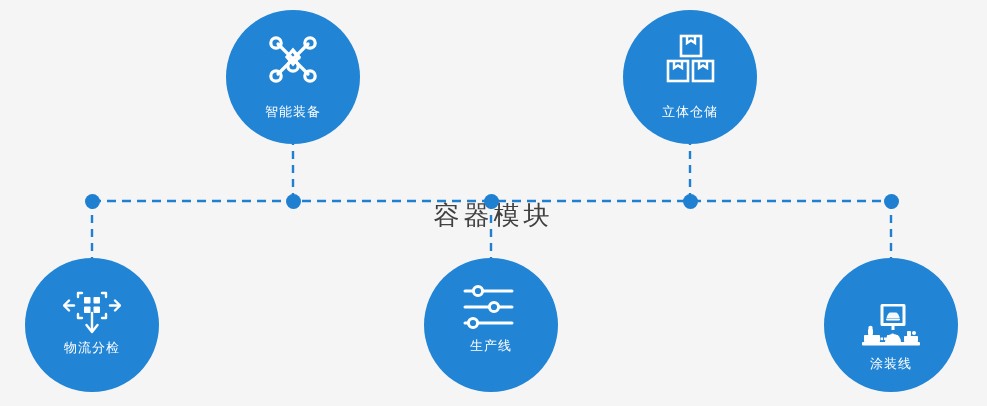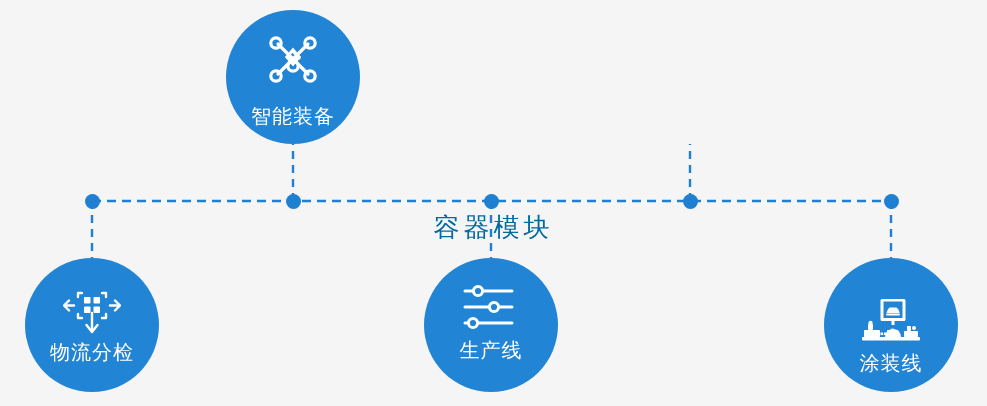--- a/index.html
+++ b/index.html
@@ -23,26 +23,25 @@
 
   
   .watermark {
     position: absolute;
     left: 0;
     top: 198px;
     width: 987px;
     text-align: center;
     font-size: 26px;
     letter-spacing: 4px;
-    color: #0369a1;
+    color: #404040;
     font-family: "DejaVu Sans", sans-serif;
     user-select: none;
     pointer-events: none;
     z-index: 1;
-    margin-top: 12px;
   }
 
   
   .connectors {
     position: absolute;
     left: 0;
     top: 0;
     width: 987px;
     height: 406px;
     z-index: 2;
@@ -71,21 +70,21 @@
     align-items: center;
     justify-content: flex-start;
     box-sizing: border-box;
   }
   .bubble .icon-wrap {
     display: block;
     line-height: 0;
   }
   .bubble .bubble-label {
     color: #ffffff;
-    font-size: 20px;
+    font-size: 13px;
     letter-spacing: 1px;
     font-family: "DejaVu Sans", sans-serif;
     white-space: nowrap;
   }
 
   
   .bubble.top { width: 134px; height: 134px; }
   .bubble.top .icon-wrap { margin-top: 23px; }
   .bubble.top .bubble-label { margin-top: 16px; }
 
@@ -133,20 +132,38 @@
           <circle cx="11" cy="43" r="5.2"></circle>
           <circle cx="45" cy="43" r="5.2"></circle>
           <circle cx="28" cy="33" r="5.2"></circle>
           <path d="M28 17 L34 24 L28 31 L22 24 Z"></path>
         </g>
       </svg>
     </span>
     <span class="bubble-label">智能装备</span>
   </div>
 
+  <div class="bubble top" style="left:623px; top:10px;">
+    <span class="icon-wrap">
+      <svg width="56" height="54" viewBox="0 0 56 54" xmlns="http://www.w3.org/2000/svg">
+        <g fill="none" stroke="#ffffff" stroke-width="2.6">
+
+          <rect x="19" y="3" width="20" height="20"></rect>
+          <path d="M25 3 L25 10 L29 7.5 L33 10 L33 3" stroke-width="2.4"></path>
+
+          <rect x="6" y="28" width="20" height="20"></rect>
+          <path d="M12 28 L12 35 L16 32.5 L20 35 L20 28" stroke-width="2.4"></path>
+
+          <rect x="31" y="28" width="20" height="20"></rect>
+          <path d="M37 28 L37 35 L41 32.5 L45 35 L45 28" stroke-width="2.4"></path>
+        </g>
+      </svg>
+    </span>
+    <span class="bubble-label">立体仓储</span>
+  </div>
 
   <div class="bubble bottom" style="left:25px; top:258px;">
     <span class="icon-wrap">
       <svg width="58" height="52" viewBox="0 0 58 52" xmlns="http://www.w3.org/2000/svg">
         <g fill="none" stroke="#ffffff" stroke-width="2.4" stroke-linecap="round" stroke-linejoin="round">
 
           <path d="M19 10 L15 10 L15 14"></path>
           <path d="M39 10 L43 10 L43 14"></path>
           <path d="M15 31 L15 35 L19 35"></path>
           <path d="M43 31 L43 35 L39 35"></path>

